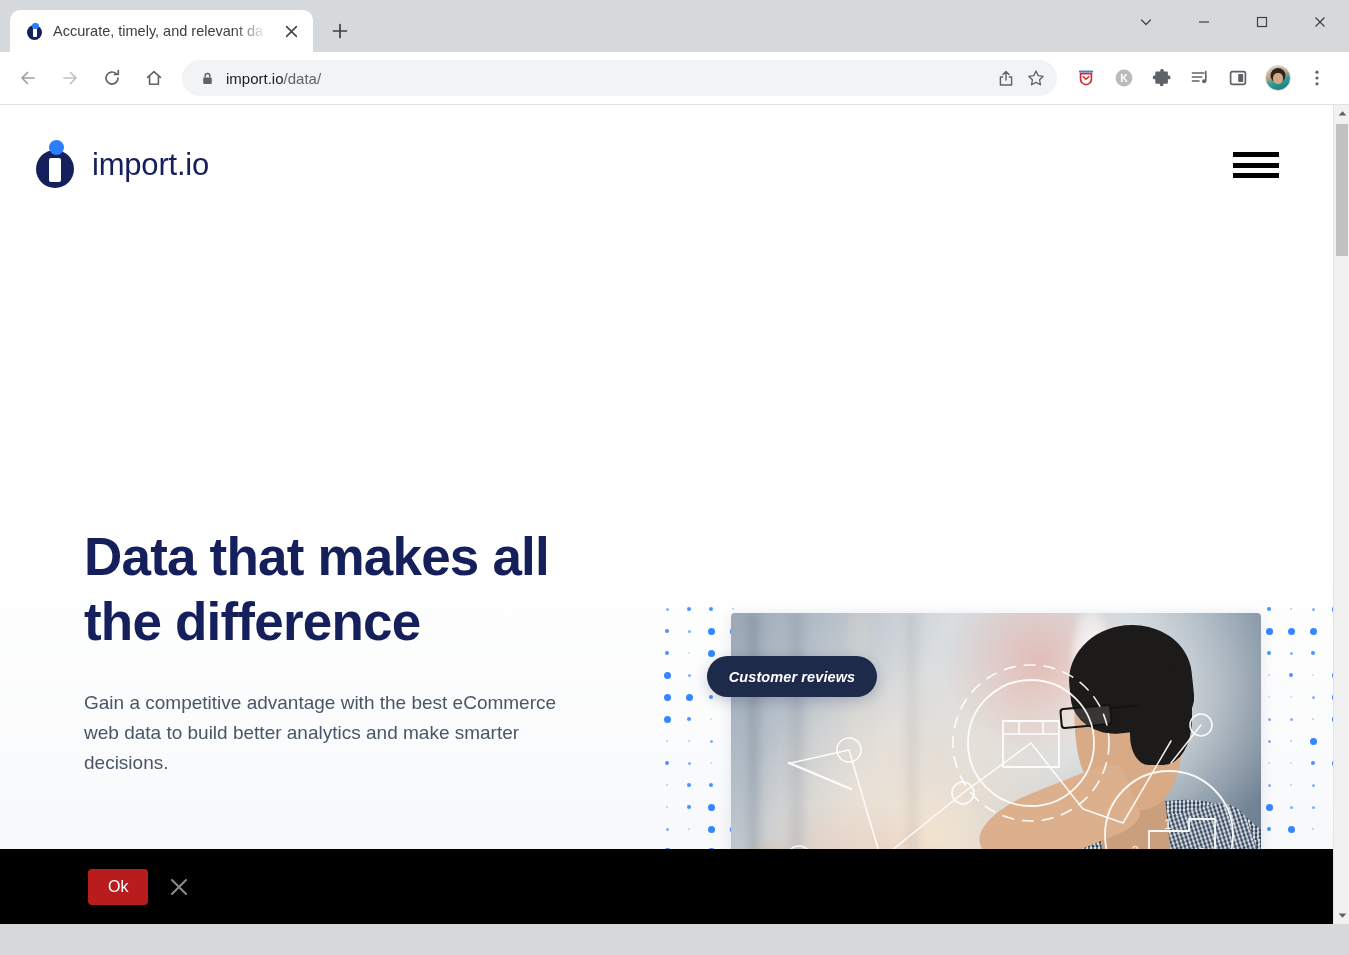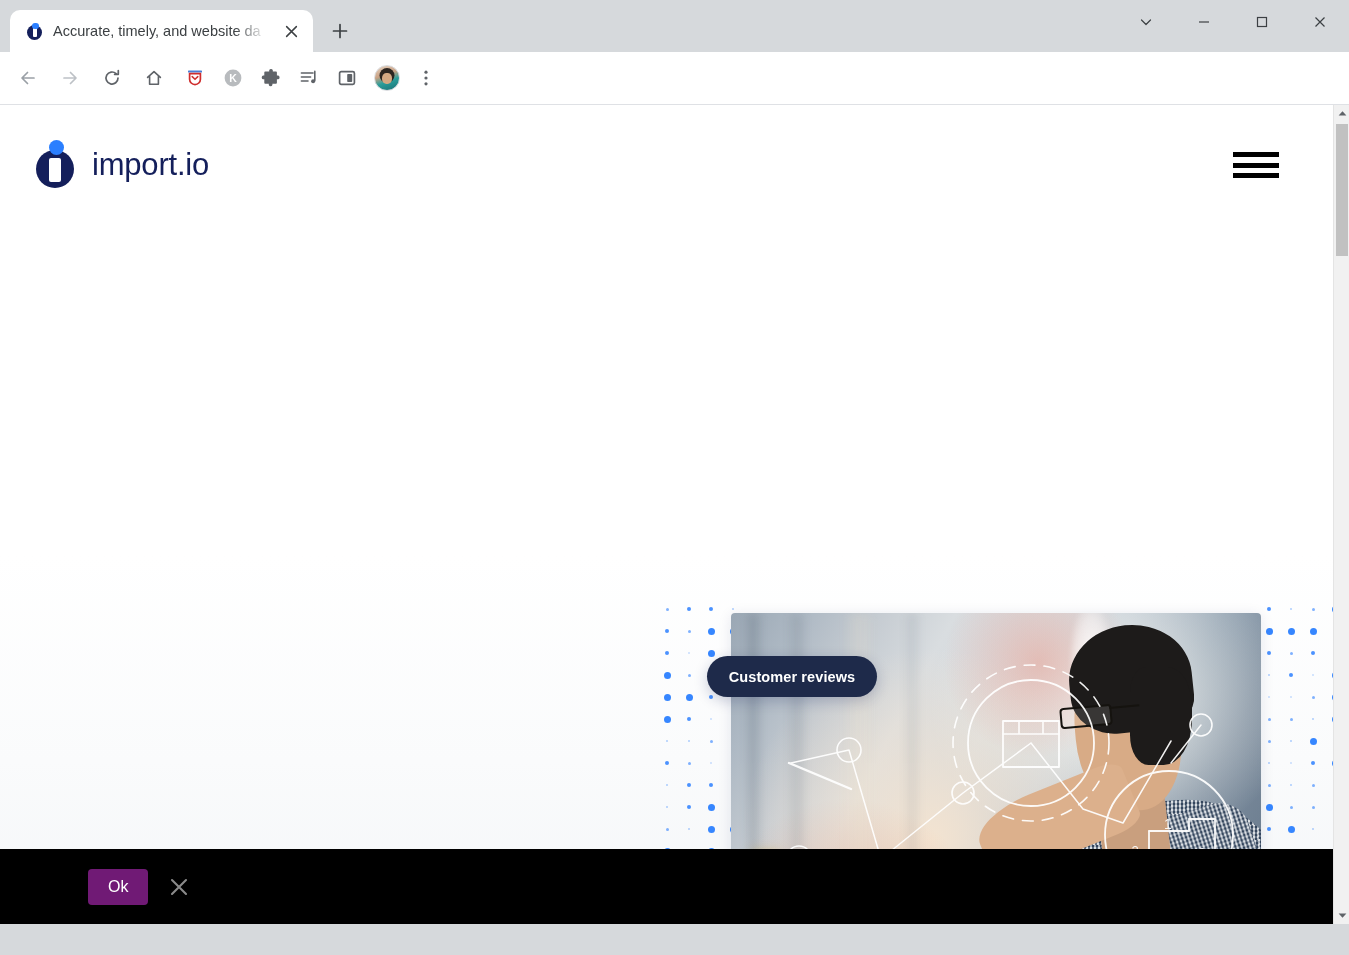--- a/index.html
+++ b/index.html
@@ -330,40 +330,40 @@
   
   .pill {
     position: absolute;
     display: flex; align-items: center; justify-content: center;
     border-radius: 26px;
     font-size: 14.5px; font-weight: bold; color: #fff;
     letter-spacing: 0.1px; white-space: nowrap;
     box-shadow: 0 4px 14px rgba(20,31,91,0.22);
   }
   .pill-blue  { background: #2B7FFF; }
-  .pill-navy  { background: #1E2A4A; }
+  .pill-navy  { background: #1E2A4A; font-style: italic; }
 
   #pill-online    { left: 174px; top: 135px; width: 190px; height: 42px; }
   #pill-reviews   { left: 52px;  top: 187px; width: 170px; height: 41px; }
   #pill-avail     { left: 96px;  top: 418px; width: 130px; height: 41px; }
 
   
   .cookie-bar {
     position: absolute; left: 0; bottom: 0;
     width: 1333px; height: 75px;
     background: #000;
     display: flex; align-items: center;
     padding: 0 24px 0 88px;
   }
   .cookie-text {
     color: #fff; font-size: 15.5px; flex: 1;
     white-space: nowrap;
   }
   .cookie-ok {
-    background: #701a75; color: #fff;
+    background: #b91c1c; color: #fff;
     font-size: 16px;
     padding: 9px 20px; border-radius: 4px;
     border: none; margin-right: 16px;
     white-space: nowrap;
   }
   .cookie-close {
     width: 30px; height: 30px; flex: 0 0 30px;
     display: flex; align-items: center; justify-content: center;
     margin-right: 10px;
   }
@@ -395,21 +395,21 @@
 <div class="window">
 
   <div class="titlebar">
     <div class="tab-strip">
       <div class="tab">
         <span class="tab-favicon">
           <span class="fav-circle"></span>
             <span class="fav-bar"></span>
             <span class="fav-dot"></span>
         </span>
-        <span class="tab-title">Accurate, timely, and website da</span>
+        <span class="tab-title">Accurate, timely, and relevant da</span>
         <span class="tab-close">
           <svg viewBox="0 0 16 16">
               <path d="M2 2 L14 14 M14 2 L2 14" stroke="#3c4043" stroke-width="1.8" fill="none" stroke-linecap="round"></path>
             </svg>
         </span>
       </div>
       <div class="new-tab">
         <svg viewBox="0 0 18 18">
             <path d="M9 2.5 V15.5 M2.5 9 H15.5" stroke="#3c4043" stroke-width="1.7" stroke-linecap="round"></path>
           </svg>
@@ -455,20 +455,40 @@
         <path d="M16 10 a6 6 0 1 1 -1.9 -4.35" stroke="#5f6368" stroke-width="1.7" fill="none" stroke-linecap="round"></path>
         <path d="M16.3 2.6 V6.3 H12.6" stroke="#5f6368" stroke-width="1.7" fill="none" stroke-linecap="round" stroke-linejoin="round"></path>
       </svg>
     </div>
     <div class="tb-icon">
       <svg viewBox="0 0 20 20">
           <path d="M3.6 9.4 L10 3.6 L16.4 9.4 M5.6 8.2 V16.3 H14.4 V8.2" stroke="#5f6368" stroke-width="1.6" fill="none" stroke-linecap="round" stroke-linejoin="round"></path>
         </svg>
     </div>
 
+    <div class="omnibox">
+      <span class="lock-icon">
+        <svg viewBox="0 0 14 14">
+          <rect x="2.4" y="6" width="9.2" height="7" rx="1.2" fill="#5f6368"></rect>
+          <path d="M4.4 6 V4.2 a2.6 2.6 0 0 1 5.2 0 V6" stroke="#5f6368" stroke-width="1.5" fill="none"></path>
+        </svg>
+      </span>
+      <span class="url-text"><span>import.io</span><span class="dim">/data/</span></span>
+      <span class="omni-action">
+        <svg viewBox="0 0 18 18">
+          <path d="M6.2 8 H3.4 V16 H14.6 V8 H11.8" stroke="#5f6368" stroke-width="1.4" fill="none" stroke-linejoin="round"></path>
+          <path d="M9 11 V2.6 M6 5.6 L9 2.4 L12 5.6" stroke="#5f6368" stroke-width="1.4" fill="none" stroke-linecap="round" stroke-linejoin="round"></path>
+        </svg>
+      </span>
+      <span class="omni-action">
+        <svg viewBox="0 0 18 18">
+            <path d="M9 2 L11.2 6.6 L16.2 7.3 L12.6 10.8 L13.5 15.8 L9 13.4 L4.5 15.8 L5.4 10.8 L1.8 7.3 L6.8 6.6 Z" stroke="#5f6368" stroke-width="1.3" fill="none" stroke-linejoin="round"></path>
+          </svg>
+      </span>
+    </div>
 
     <div class="ext-icon">
       <svg viewBox="0 0 20 20">
         <rect x="3" y="2.4" width="14" height="2.2" rx="0.6" fill="#4a7fd6"></rect>
         <path d="M4.6 5.6 H15.4 V11.2 a5.4 5.4 0 0 1 -5.4 5.4 a5.4 5.4 0 0 1 -5.4 -5.4 Z" fill="#fff" stroke="#cf2e2e" stroke-width="1.7"></path>
         <path d="M7.2 8.6 L10 11.2 L12.8 8.6" stroke="#cf2e2e" stroke-width="1.5" fill="none" stroke-linecap="round"></path>
       </svg>
     </div>
     <div class="ext-icon">
       <svg viewBox="0 0 20 20">
@@ -519,20 +539,27 @@
           <span class="brand-name">import.io</span>
         </div>
         <div class="hamburger">
           <span></span>
             <span></span>
             <span></span>
         </div>
       </div>
 
       <div class="hero">
+        <div class="hero-copy">
+          <h1 class="hero-title">
+            <span>Data that makes all</span><br>
+            <span>the difference</span>
+          </h1>
+          <p class="hero-sub">Gain a competitive advantage with the best eCommerce web data to build better analytics and make smarter decisions.</p>
+        </div>
 
         <div class="hero-visual">
           <div class="dot-field" id="dot-field">
               <span class="dot" style="left: 10.5px; top: 138.5px; width: 3px; height: 3px; opacity: 0.6;"></span>
               <span class="dot" style="left: 9.75px; top: 159.75px; width: 4.5px; height: 4.5px; opacity: 0.85;"></span>
               <span class="dot" style="left: 9.75px; top: 181.75px; width: 4.5px; height: 4.5px; opacity: 0.85;"></span>
               <span class="dot" style="left: 8.5px; top: 202.5px; width: 7px; height: 7px; opacity: 0.95;"></span>
               <span class="dot" style="left: 8.5px; top: 224.5px; width: 7px; height: 7px; opacity: 0.95;"></span>
               <span class="dot" style="left: 8.5px; top: 246.5px; width: 7px; height: 7px; opacity: 0.95;"></span>
               <span class="dot" style="left: 11px; top: 271px; width: 2px; height: 2px; opacity: 0.38;"></span>

